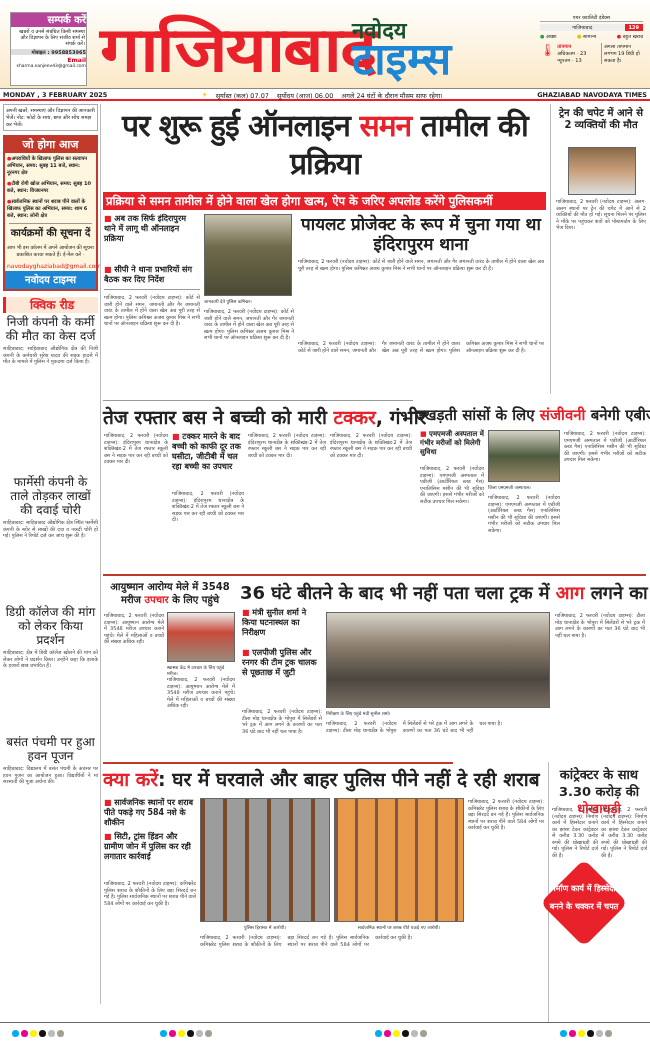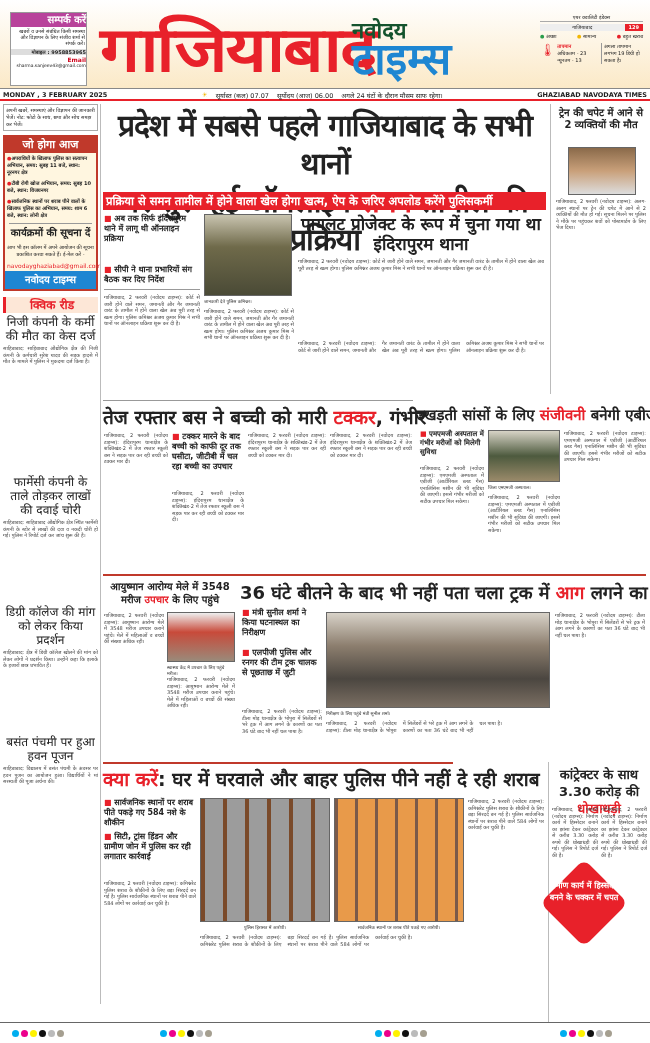--- a/index.html
+++ b/index.html
@@ -107,21 +107,20 @@
   <div class="sidehead" style="font-weight:normal">फार्मेसी कंपनी के ताले तोड़कर लाखों की दवाई चोरी</div>
   <div class="txt" style="height:84px;overflow:hidden">साहिबाबाद: साहिबाबाद औद्योगिक क्षेत्र स्थित फार्मेसी कंपनी के स्टोर से लाखों की दवा व नकदी चोरी हो गई। पुलिस ने रिपोर्ट दर्ज कर जांच शुरू की है।</div>
   <div class="sidehead" style="font-weight:normal">डिग्री कॉलेज की मांग को लेकर किया प्रदर्शन</div>
   <div class="txt" style="height:84px;overflow:hidden">साहिबाबाद: क्षेत्र में डिग्री कॉलेज खोलने की मांग को लेकर लोगों ने प्रदर्शन किया। उन्होंने कहा कि इलाके के हजारों छात्र प्रभावित हैं।</div>
   <div class="sidehead" style="font-weight:normal">बसंत पंचमी पर हुआ हवन पूजन</div>
   <div class="txt" style="height:140px;overflow:hidden">साहिबाबाद: विद्यालय में बसंत पंचमी के अवसर पर हवन पूजन का आयोजन हुआ। विद्यार्थियों ने मां सरस्वती की पूजा अर्चना की।</div>
 </div>
 <div class="abs" style="left:100px;top:104px;width:1px;height:900px;background:#bbb"></div>
 
 <div class="abs mainhead">
-  <div>प्रदेश में सबसे पहले गाजियाबाद के सभी थानों</div>
   <div><span>पर शुरू हुई ऑनलाइन </span><span class="red">समन</span><span> तामील की प्रक्रिया</span></div>
 </div>
 <div class="abs redstrip">प्रक्रिया से समन तामील में होने वाला खेल होगा खत्म, ऐप के जरिए अपलोड करेंगे पुलिसकर्मी</div>
 <div class="abs" style="left:104px;top:214px;width:96px">
   <div class="subhead" style="font-size:8px;line-height:10px"><span class="red">■</span> <span>अब तक सिर्फ इंदिरापुरम थाने में लागू थी ऑनलाइन प्रक्रिया</span></div>
   <div class="subhead" style="font-size:8px;line-height:10px;margin-top:21px"><span class="red">■</span> <span>सीपी ने थाना प्रभारियों संग बैठक कर दिए निर्देश</span></div>
   <div class="hr" style="margin:4px 0"></div>
   <div class="txt" style="height:140px;overflow:hidden">गाजियाबाद, 2 फरवरी (नवोदय टाइम्स): कोर्ट से जारी होने वाले समन, जमानती और गैर जमानती वारंट के तामील में होने वाला खेल अब पूरी तरह से खत्म होगा। पुलिस कमिश्नर अजय कुमार मिश्र ने सभी थानों पर ऑनलाइन प्रक्रिया शुरू कर दी है।</div>
 </div>
 <div class="abs photo" style="left:204px;top:214px;width:88px;height:82px;background:linear-gradient(180deg,#c9c4b0 0%,#6f6a4a 40%,#4a4a36 100%)"></div>
@@ -178,21 +177,21 @@
 <div class="abs photo" style="left:334px;top:798px;width:130px;height:124px;background:repeating-linear-gradient(90deg,#7a5a4a 0 3px,#e89a4a 3px 20px)"></div>
 <div class="abs cap" style="left:334px;top:924px;width:130px;text-align:center">सार्वजनिक स्थानों पर शराब पीते पकड़े गए आरोपी।</div>
 <div class="abs txt" style="left:200px;top:934px;width:344px;height:90px;overflow:hidden;column-count:4;column-gap:6px">गाजियाबाद, 2 फरवरी (नवोदय टाइम्स): कमिश्नरेट पुलिस शराब के शौकीनों के लिए बड़ा सिरदर्द बन गई है। पुलिस सार्वजनिक स्थानों पर शराब पीने वाले 584 लोगों पर कार्रवाई कर चुकी है।</div>
 <div class="abs txt" style="left:468px;top:798px;width:76px;height:136px;overflow:hidden">गाजियाबाद, 2 फरवरी (नवोदय टाइम्स): कमिश्नरेट पुलिस शराब के शौकीनों के लिए बड़ा सिरदर्द बन गई है। पुलिस सार्वजनिक स्थानों पर शराब पीने वाले 584 लोगों पर कार्रवाई कर चुकी है।</div>
 
 <div class="abs" style="left:548px;top:762px;width:1px;height:260px;background:#bbb"></div>
 <div class="abs" style="left:550px;top:766px;width:98px;font-weight:bold;font-size:13px;line-height:17px;text-align:center"><span>कांट्रेक्टर के साथ 3.30 करोड़ की </span><span class="red">धोखाधड़ी</span></div>
 <div class="abs txt" style="left:552px;top:806px;width:46px;height:200px;overflow:hidden">गाजियाबाद, 2 फरवरी (नवोदय टाइम्स): निर्माण कार्य में हिस्सेदार बनाने का झांसा देकर कांट्रेक्टर से करीब 3.30 करोड़ रुपये की धोखाधड़ी की गई। पुलिस ने रिपोर्ट दर्ज की है।</div>
 <div class="abs txt" style="left:601px;top:806px;width:46px;height:200px;overflow:hidden">गाजियाबाद, 2 फरवरी (नवोदय टाइम्स): निर्माण कार्य में हिस्सेदार बनाने का झांसा देकर कांट्रेक्टर से करीब 3.30 करोड़ रुपये की धोखाधड़ी की गई। पुलिस ने रिपोर्ट दर्ज की है।</div>
 <div class="abs" style="left:553px;top:872px;width:62px;height:62px;background:#e8212a;transform:rotate(45deg);border-radius:8px"></div>
-<div class="abs" style="left:548px;top:880px;width:72px;text-align:center;color:#fff;font-weight:bold;font-size:8px;line-height:12px">निर्माण कार्य में हिस्सेदार बनने के चक्कर में चपत</div>
+<div class="abs" style="left:548px;top:880px;width:72px;text-align:center;color:#fff;font-weight:bold;font-size:8px;line-height:18px">निर्माण कार्य में हिस्सेदार बनने के चक्कर में चपत</div>
 
 <div class="abs rule" style="left:0;top:1022px;width:650px;border-top:1px solid #666"></div>
 <div class="abs dots" style="left:12px;top:1030px">
     <i style="background:#00aeef"></i>
     <i style="background:#ec008c"></i>
     <i style="background:#fff200"></i>
     <i style="background:#111"></i>
     <i style="background:#bbb"></i>
     <i style="background:#a59f90"></i>
   </div>

